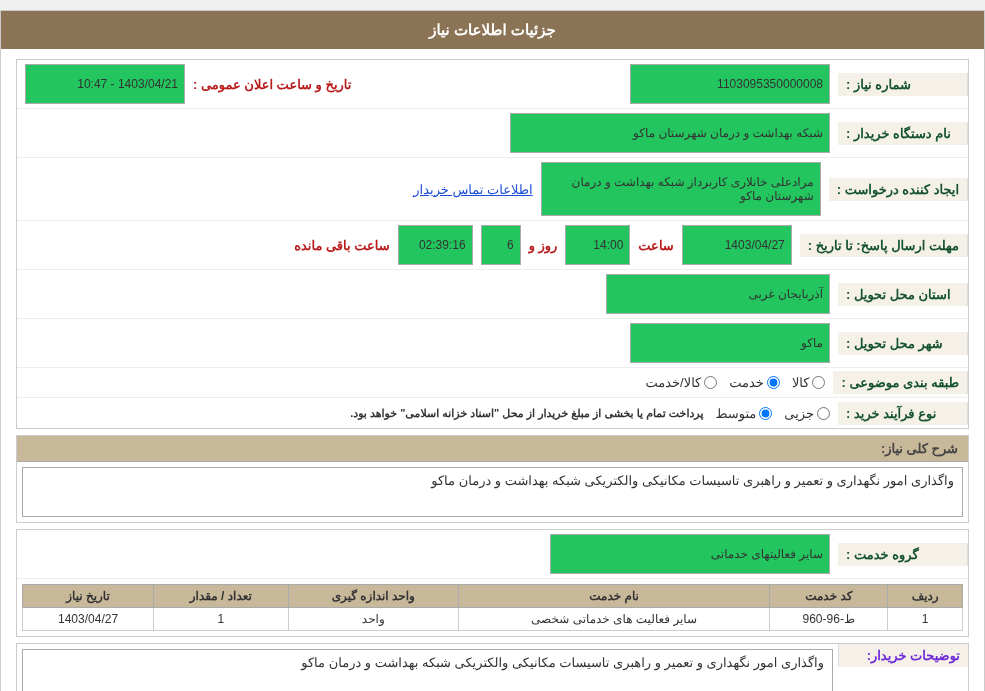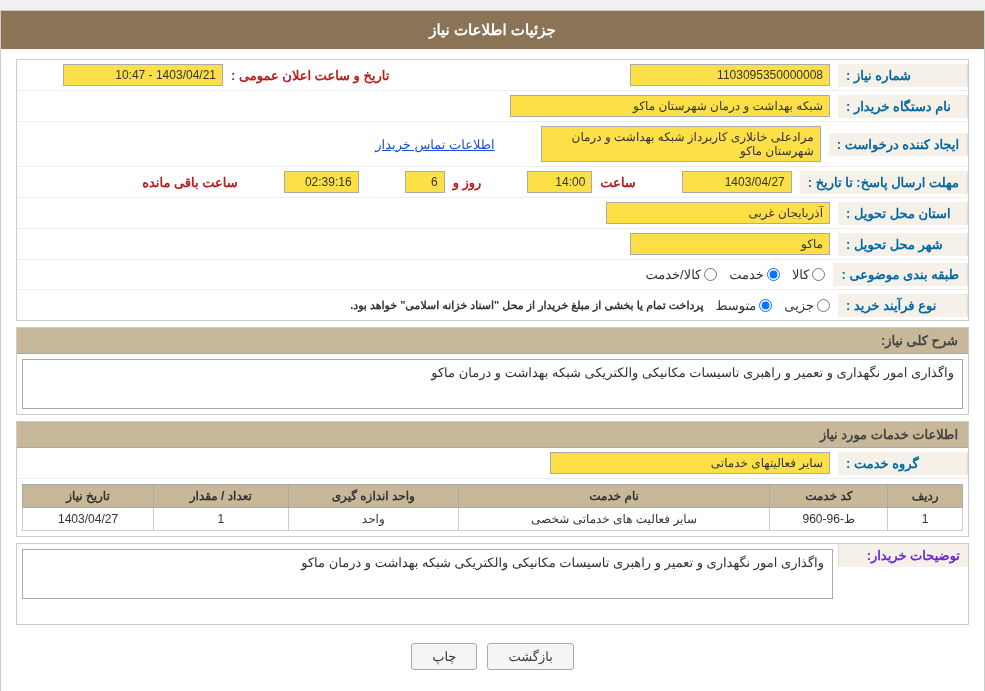--- a/index.html
+++ b/index.html
@@ -35,41 +35,40 @@
     }
     .form-row:last-child {
       border-bottom: none;
     }
     .form-label {
       background: #f5f0e8;
       padding: 4px 8px;
       min-width: 130px;
       text-align: center;
       font-weight: bold;
-      color: #0369a1;
+      color: #14532d;
       border-right: 1px solid #ddd;
       height: 100%;
       display: flex;
       align-items: center;
       justify-content: flex-end;
     }
     .form-value {
       padding: 4px 8px;
       flex: 1;
       text-align: right;
     }
     .input-field {
       border: 1px solid #aaa;
-      padding: 3px 6px;
+      padding: 12px 6px;
       font-family: Tahoma, Arial, sans-serif;
       font-size: 12px;
       direction: rtl;
-      background: #fde047;
+      background: #22c55e;
       display: inline-block;
-      margin-left: 38px;
     }
     .label-inline {
       color: #b91c1c;
       font-weight: bold;
       white-space: nowrap;
     }
     .link-text {
       color: #1d4ed8;
       cursor: pointer;
       text-decoration: underline;
@@ -274,21 +273,20 @@
     </div>
 
     <div class="info-block">
       <div class="info-section-header">شرح کلی نیاز:</div>
       <div class="narration-row">
         <div class="text-area-box">واگذاری امور نگهداری و تعمیر و راهبری تاسیسات مکانیکی والکتریکی شبکه بهداشت و درمان ماکو</div>
       </div>
     </div>
 
     <div class="info-block">
-      <div class="info-section-header">اطلاعات خدمات مورد نیاز</div>
 
       <div class="form-row">
         <div class="form-label" style="min-width:130px;">گروه خدمت :</div>
         <div class="form-value">
           <span class="input-field" style="width:280px;">سایر فعالیتهای خدماتی</span>
         </div>
       </div>
 
       <div style="padding:5px;">
         <table class="data-table">

